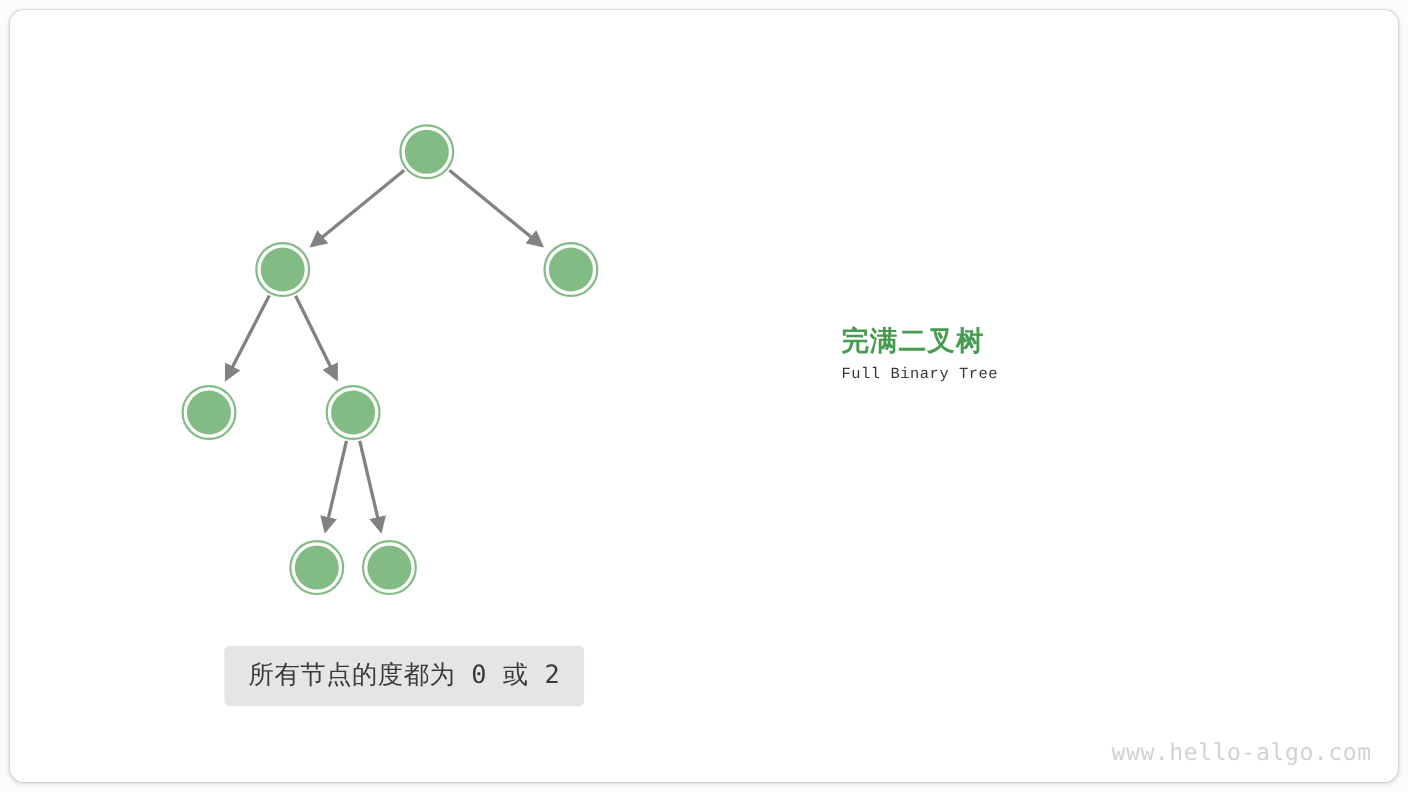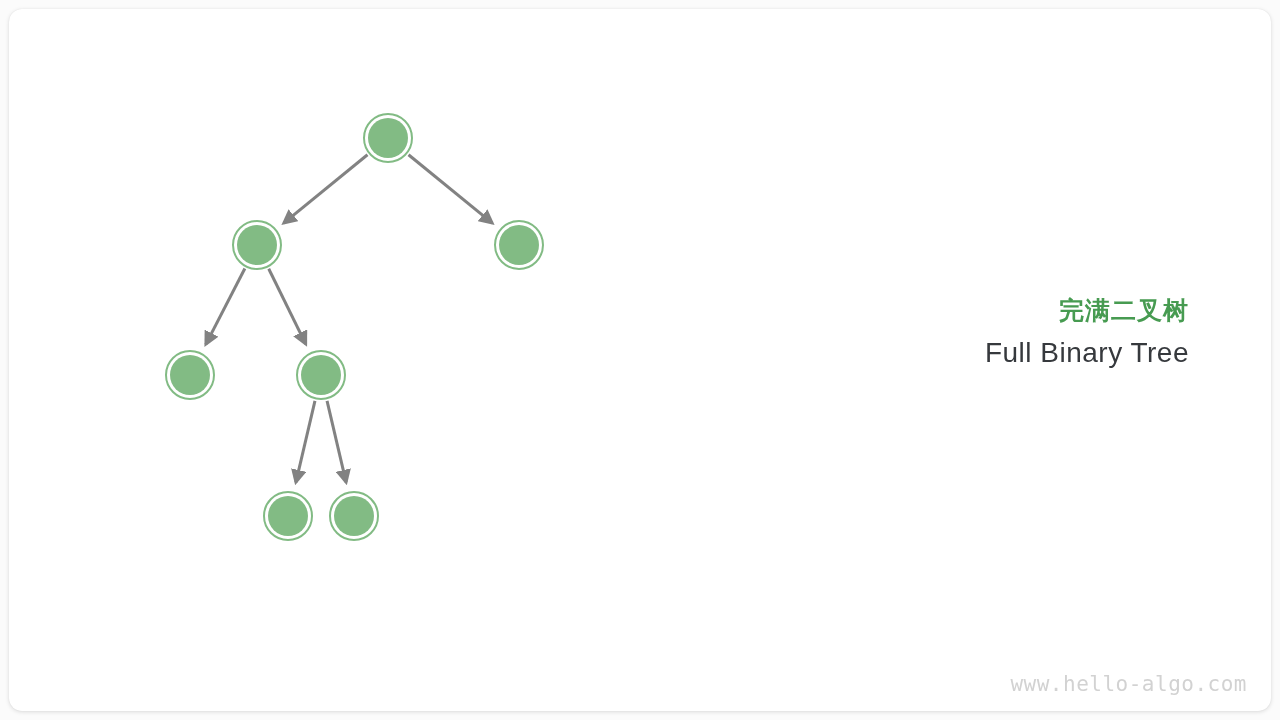--- a/index.html
+++ b/index.html
@@ -32,41 +32,41 @@
   }
   #tree-svg {
     position: absolute;
     left: 0;
     top: 0;
     width: 1262px;
     height: 702px;
   }
   .legend {
     position: absolute;
-    left: 820px;
+    left: 756px;
     top: 285px;
     width: 360px;
-    text-align: right;
+    text-align: left;
   }
   .legend-title {
     color: #479b51;
     font-family: "Liberation Sans", sans-serif;
     font-weight: bold;
     font-size: 25px;
     letter-spacing: 1px;
     line-height: 32px;
     margin: 0;
   }
   .legend-subtitle {
     color: #36393d;
-    font-family: Liberation Sans, sans-serif;
-    font-size: 28px;
+    font-family: Liberation Mono, monospace;
+    font-size: 14px;
     letter-spacing: 0.5px;
     line-height: 30px;
-    margin: 12px 0 0 0;
+    margin: 0 0 0 0;
   }
   .caption {
     position: absolute;
     left: 195px;
     top: 578px;
     background: #e5e5e5;
     border-radius: 5px;
     padding: 11px 22px 13px 22px;
     color: #3a3a3a;
     font-family: "DejaVu Sans Mono", "Liberation Mono", monospace;
@@ -134,16 +134,17 @@
             <circle cx="345" cy="507" r="20" fill="#82bb84"></circle>
           </g>
         </g>
     </svg>
 
     <div class="legend">
       <div class="legend-title">完满二叉树</div>
       <div class="legend-subtitle">Full Binary Tree</div>
     </div>
 
+    <div class="caption">所有节点的度都为 0 或 2</div>
 
     <div class="watermark">www.hello-algo.com</div>
   </div>
 </div>
 
 </body></html>

